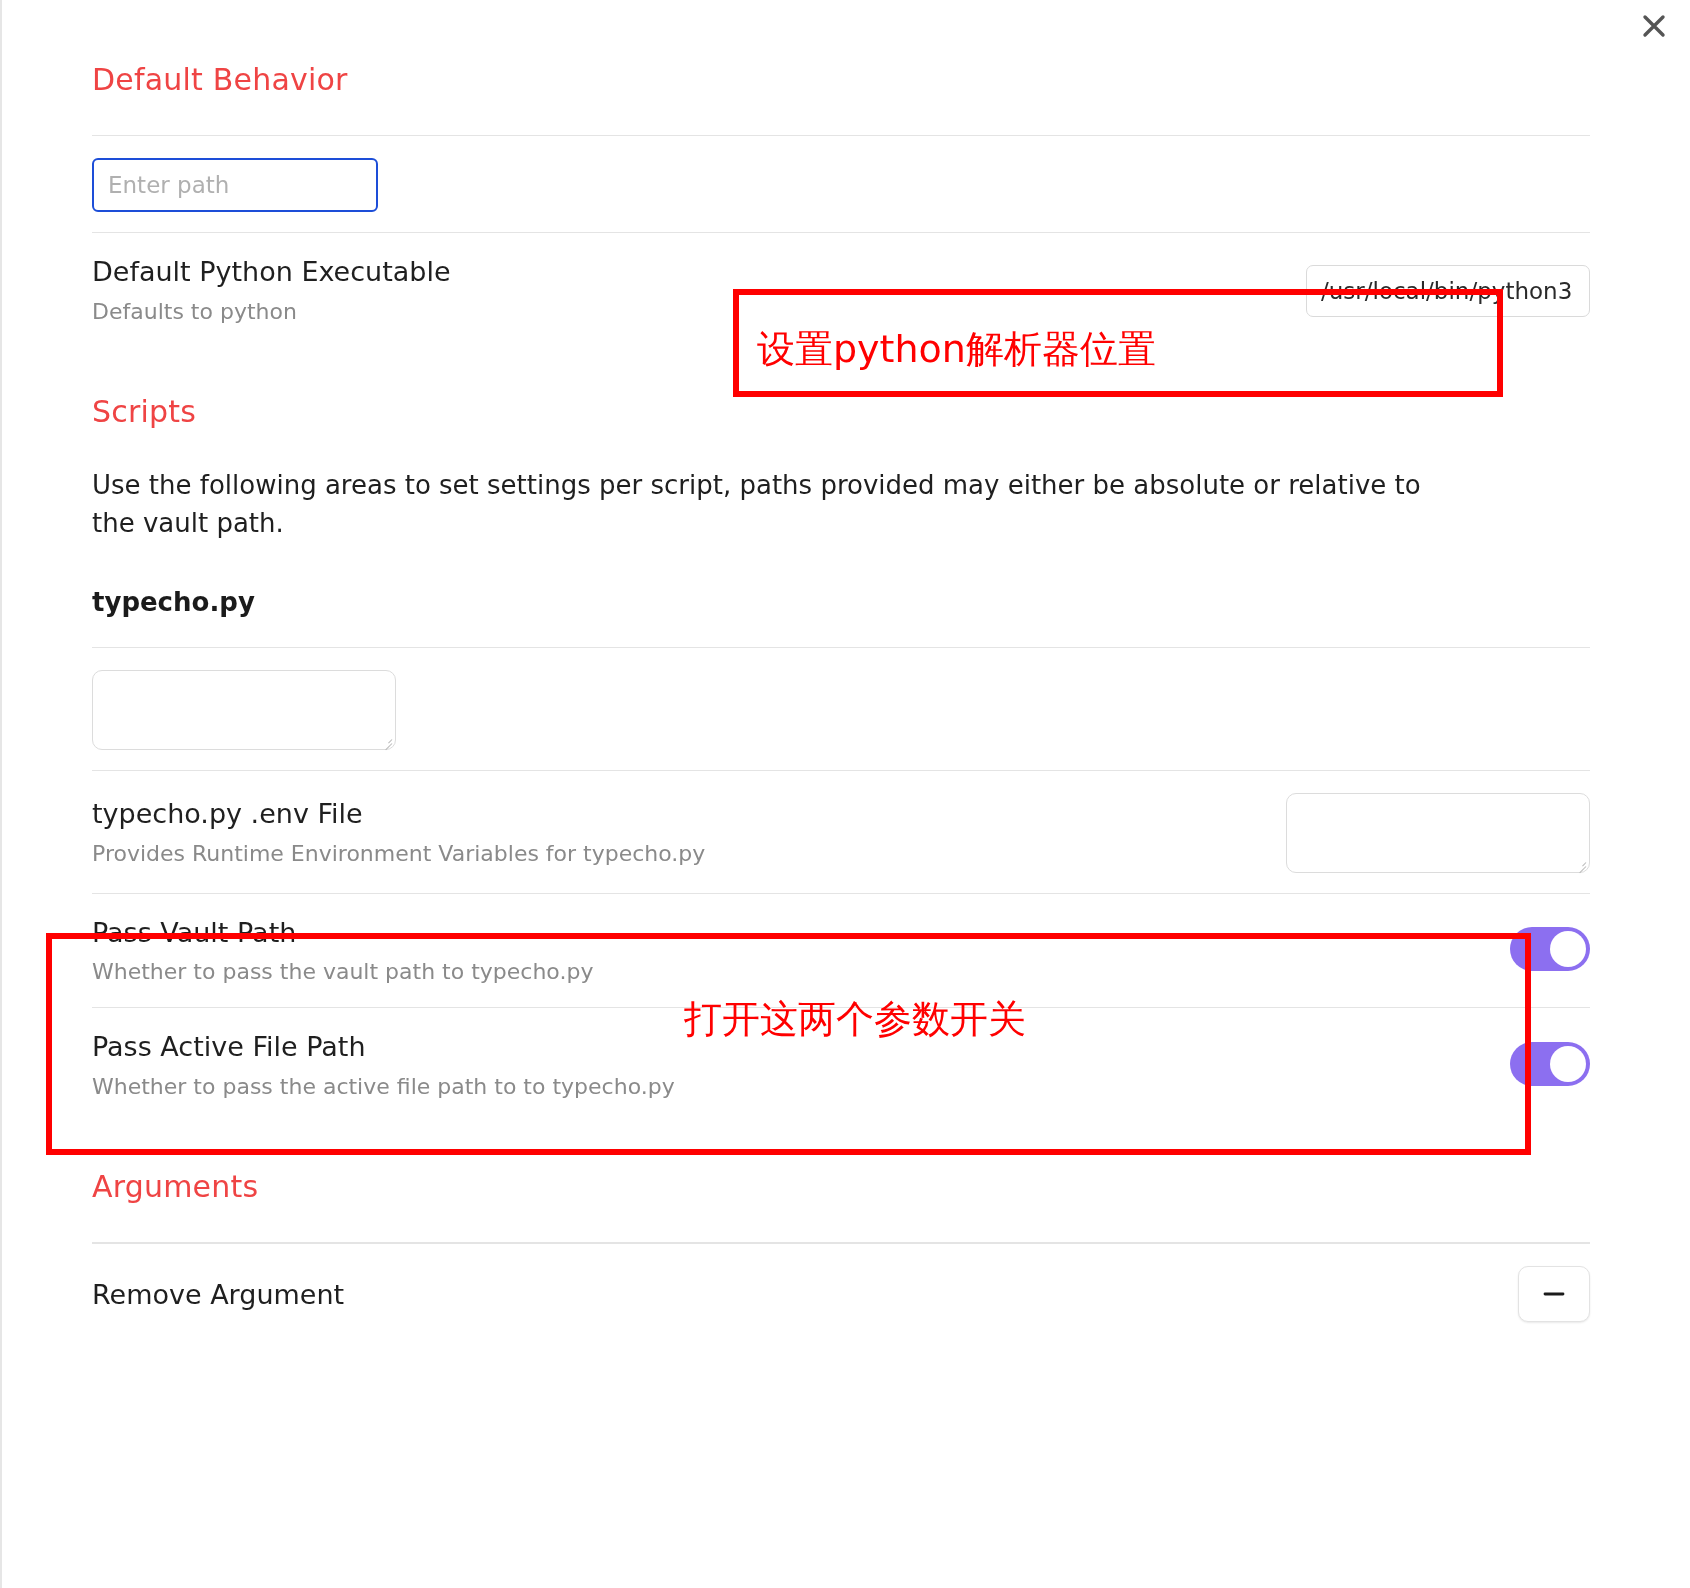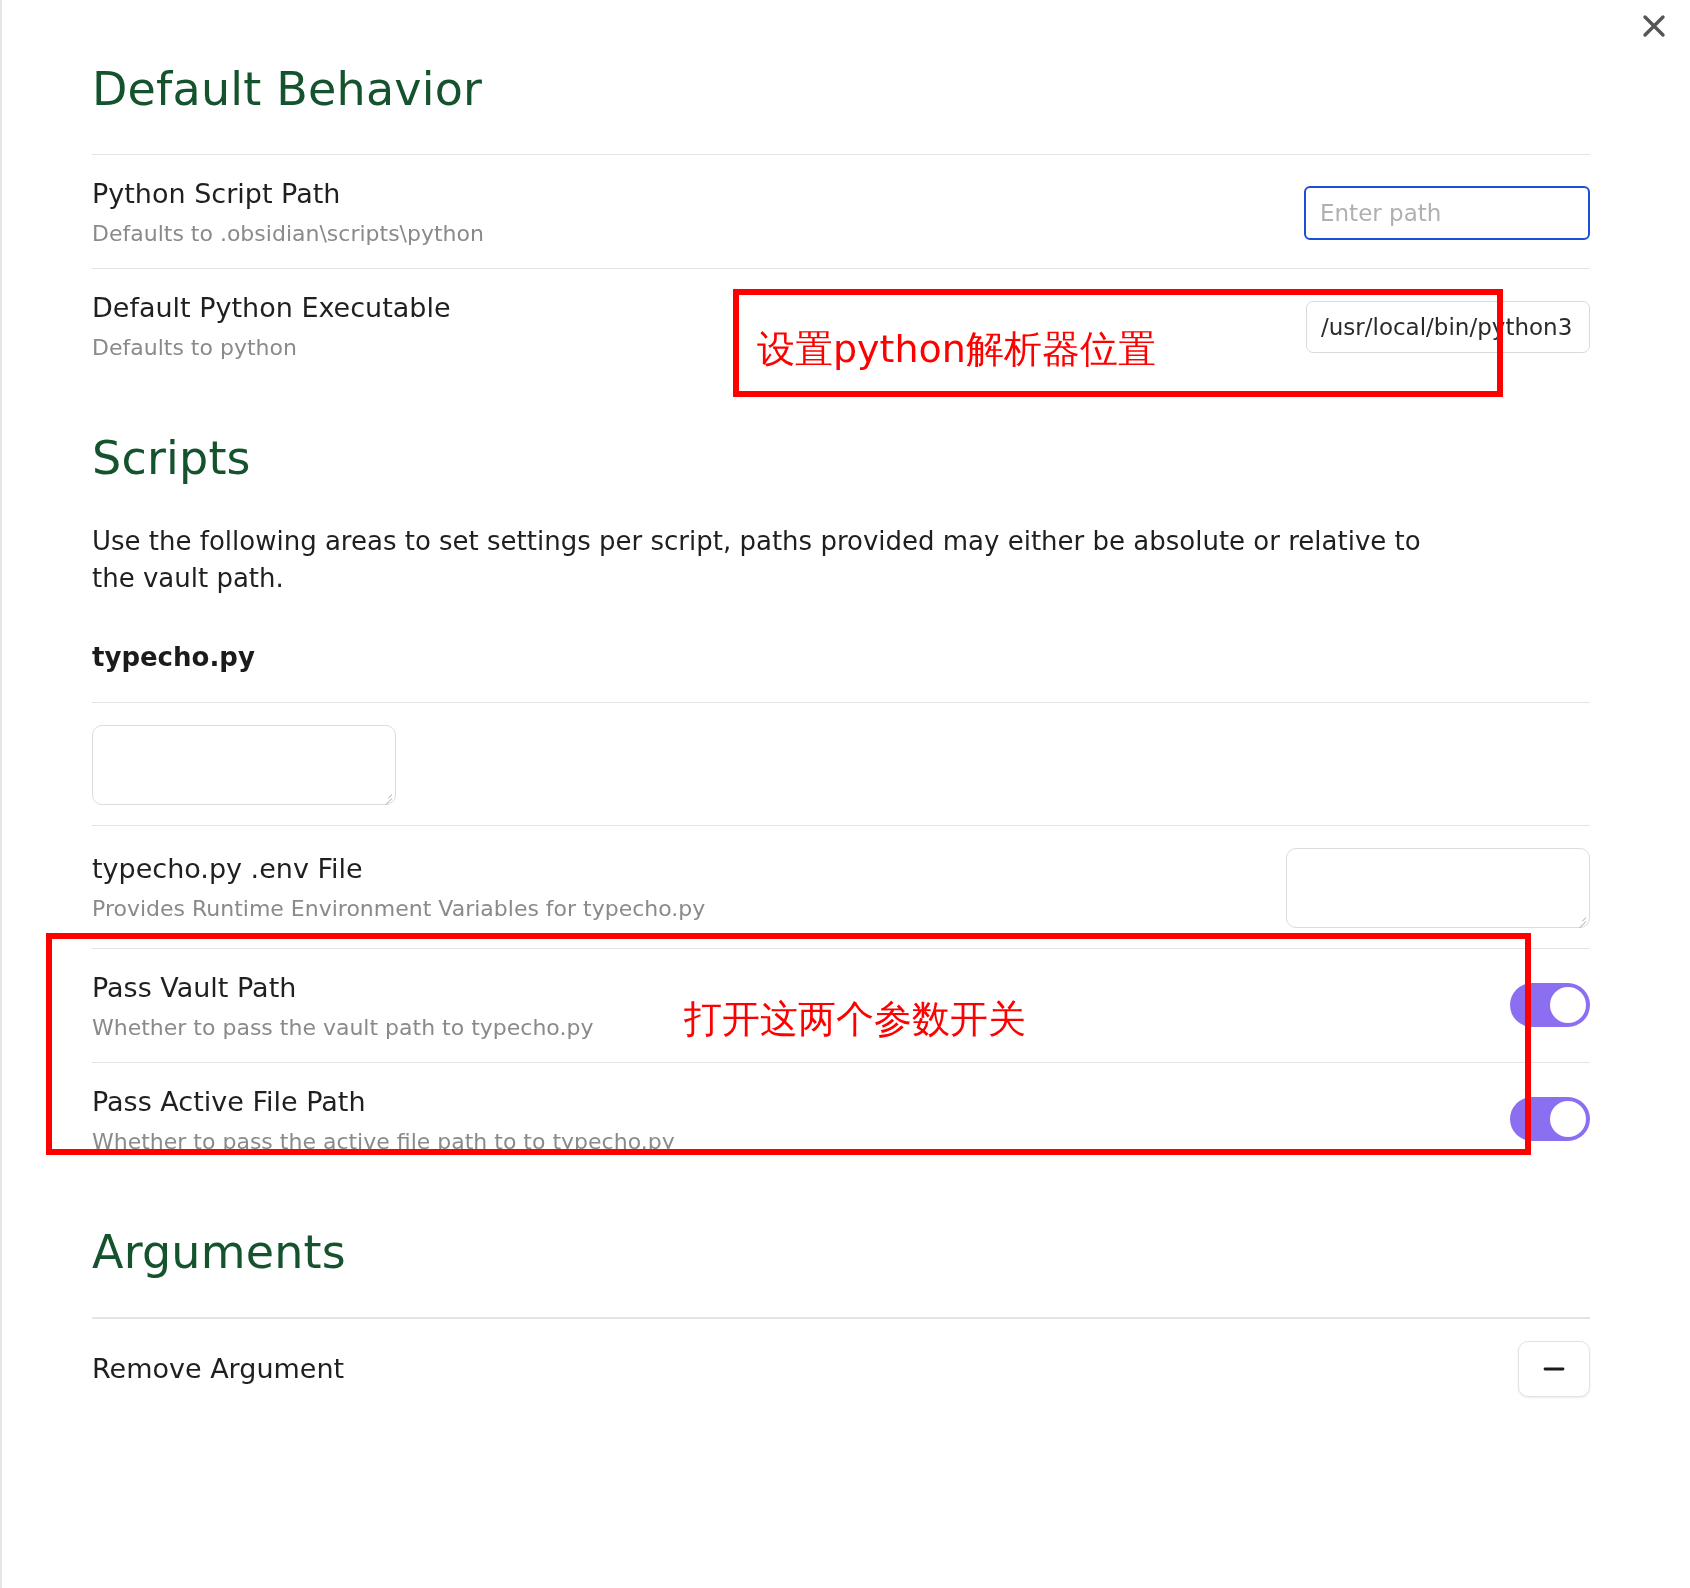--- a/index.html
+++ b/index.html
@@ -34,25 +34,25 @@
   .close-btn svg { display: block; }
 
   .content {
     position: absolute;
     left: 92px;
     right: 100px;
     top: 62px;
   }
 
   h1.section-title {
-    font-size: 46px;
+    font-size: 30px;
     font-weight: 400;
     margin: 0 0 38px 0;
     letter-spacing: 0.2px;
-    color: #14532d;
+    color: #ef4444;
   }
   h1.section-title.tight { margin-top: 48px; }
 
   .hr {
     height: 1px;
     background: #e4e4e4;
     width: 100%;
   }
 
   .setting-row {
@@ -206,24 +206,20 @@
   </span>
 </div>
 
 <div class="content">
 
   <h1 class="section-title">Default Behavior</h1>
 
   <div class="hr"></div>
 
   <div class="setting-row">
-    <div class="setting-info">
-      <div class="setting-name">Python Script Path</div>
-      <div class="setting-desc">Defaults to .obsidian\scripts\python</div>
-    </div>
     <div class="setting-control">
       <input class="text-input" type="text" value="" placeholder="Enter path" style="">
     </div>
   </div>
 
   <div class="hr"></div>
 
   <div class="setting-row">
     <div class="setting-info">
       <div class="setting-name">Default Python Executable</div>

